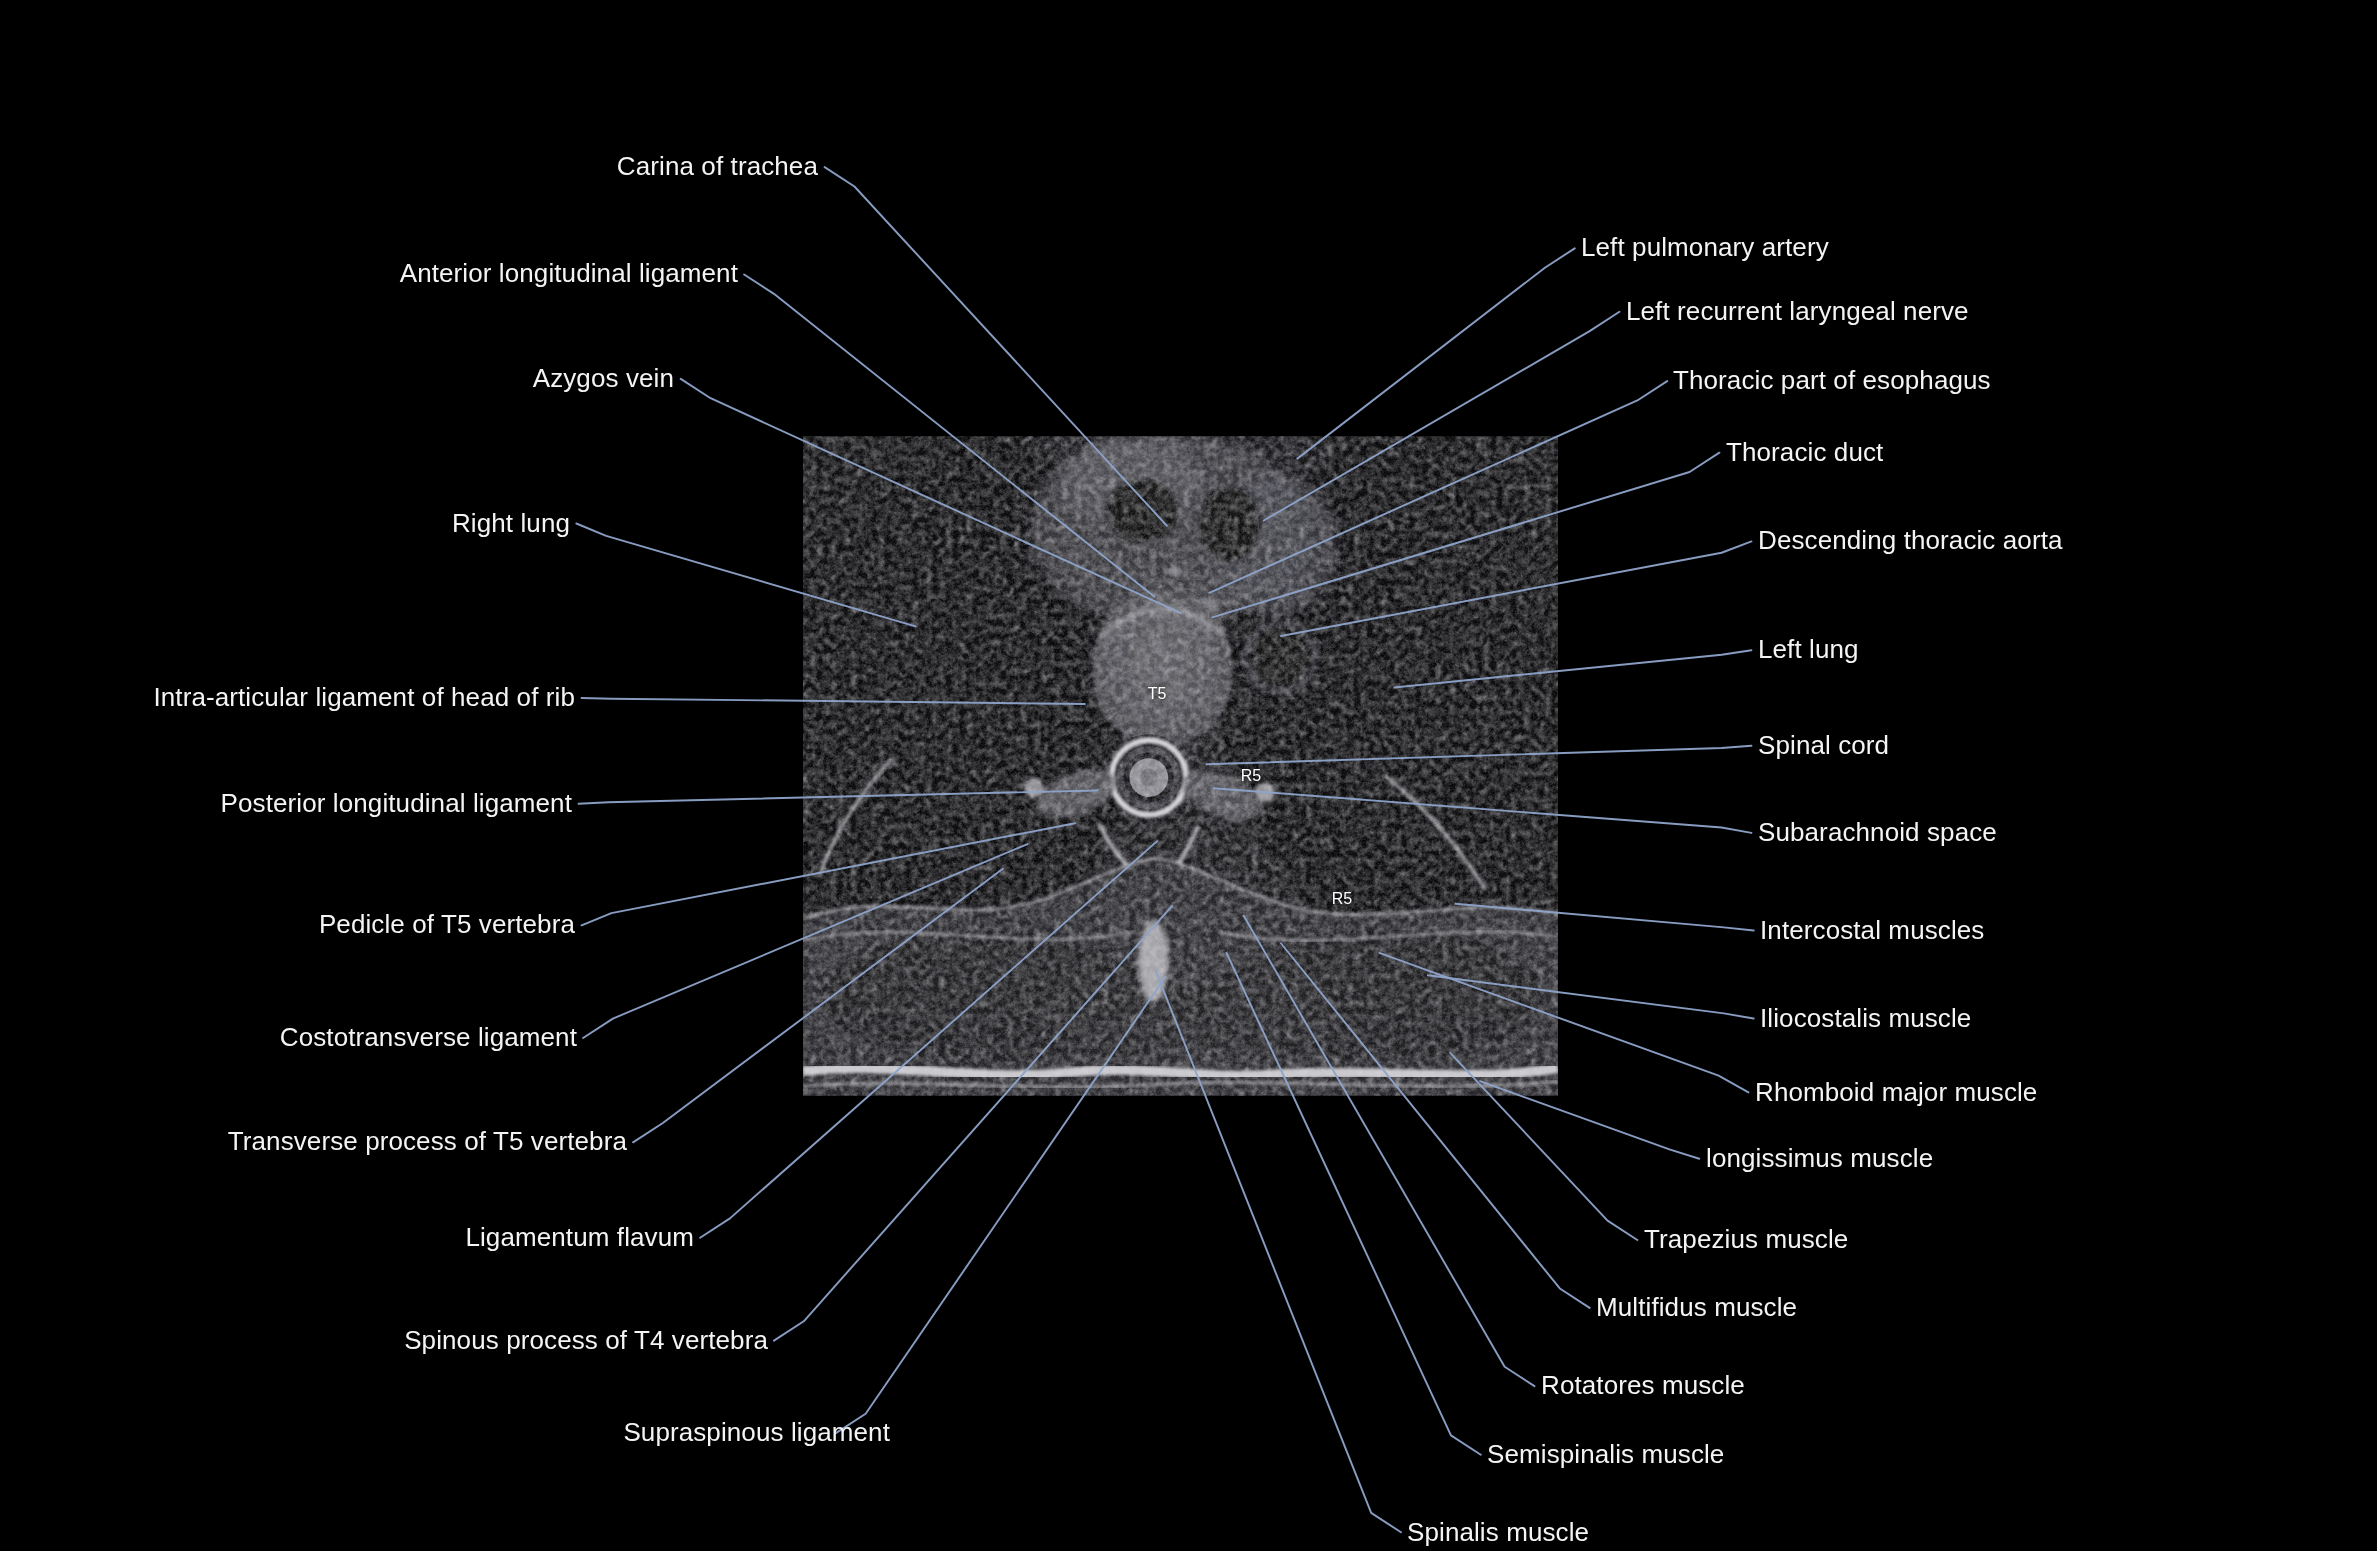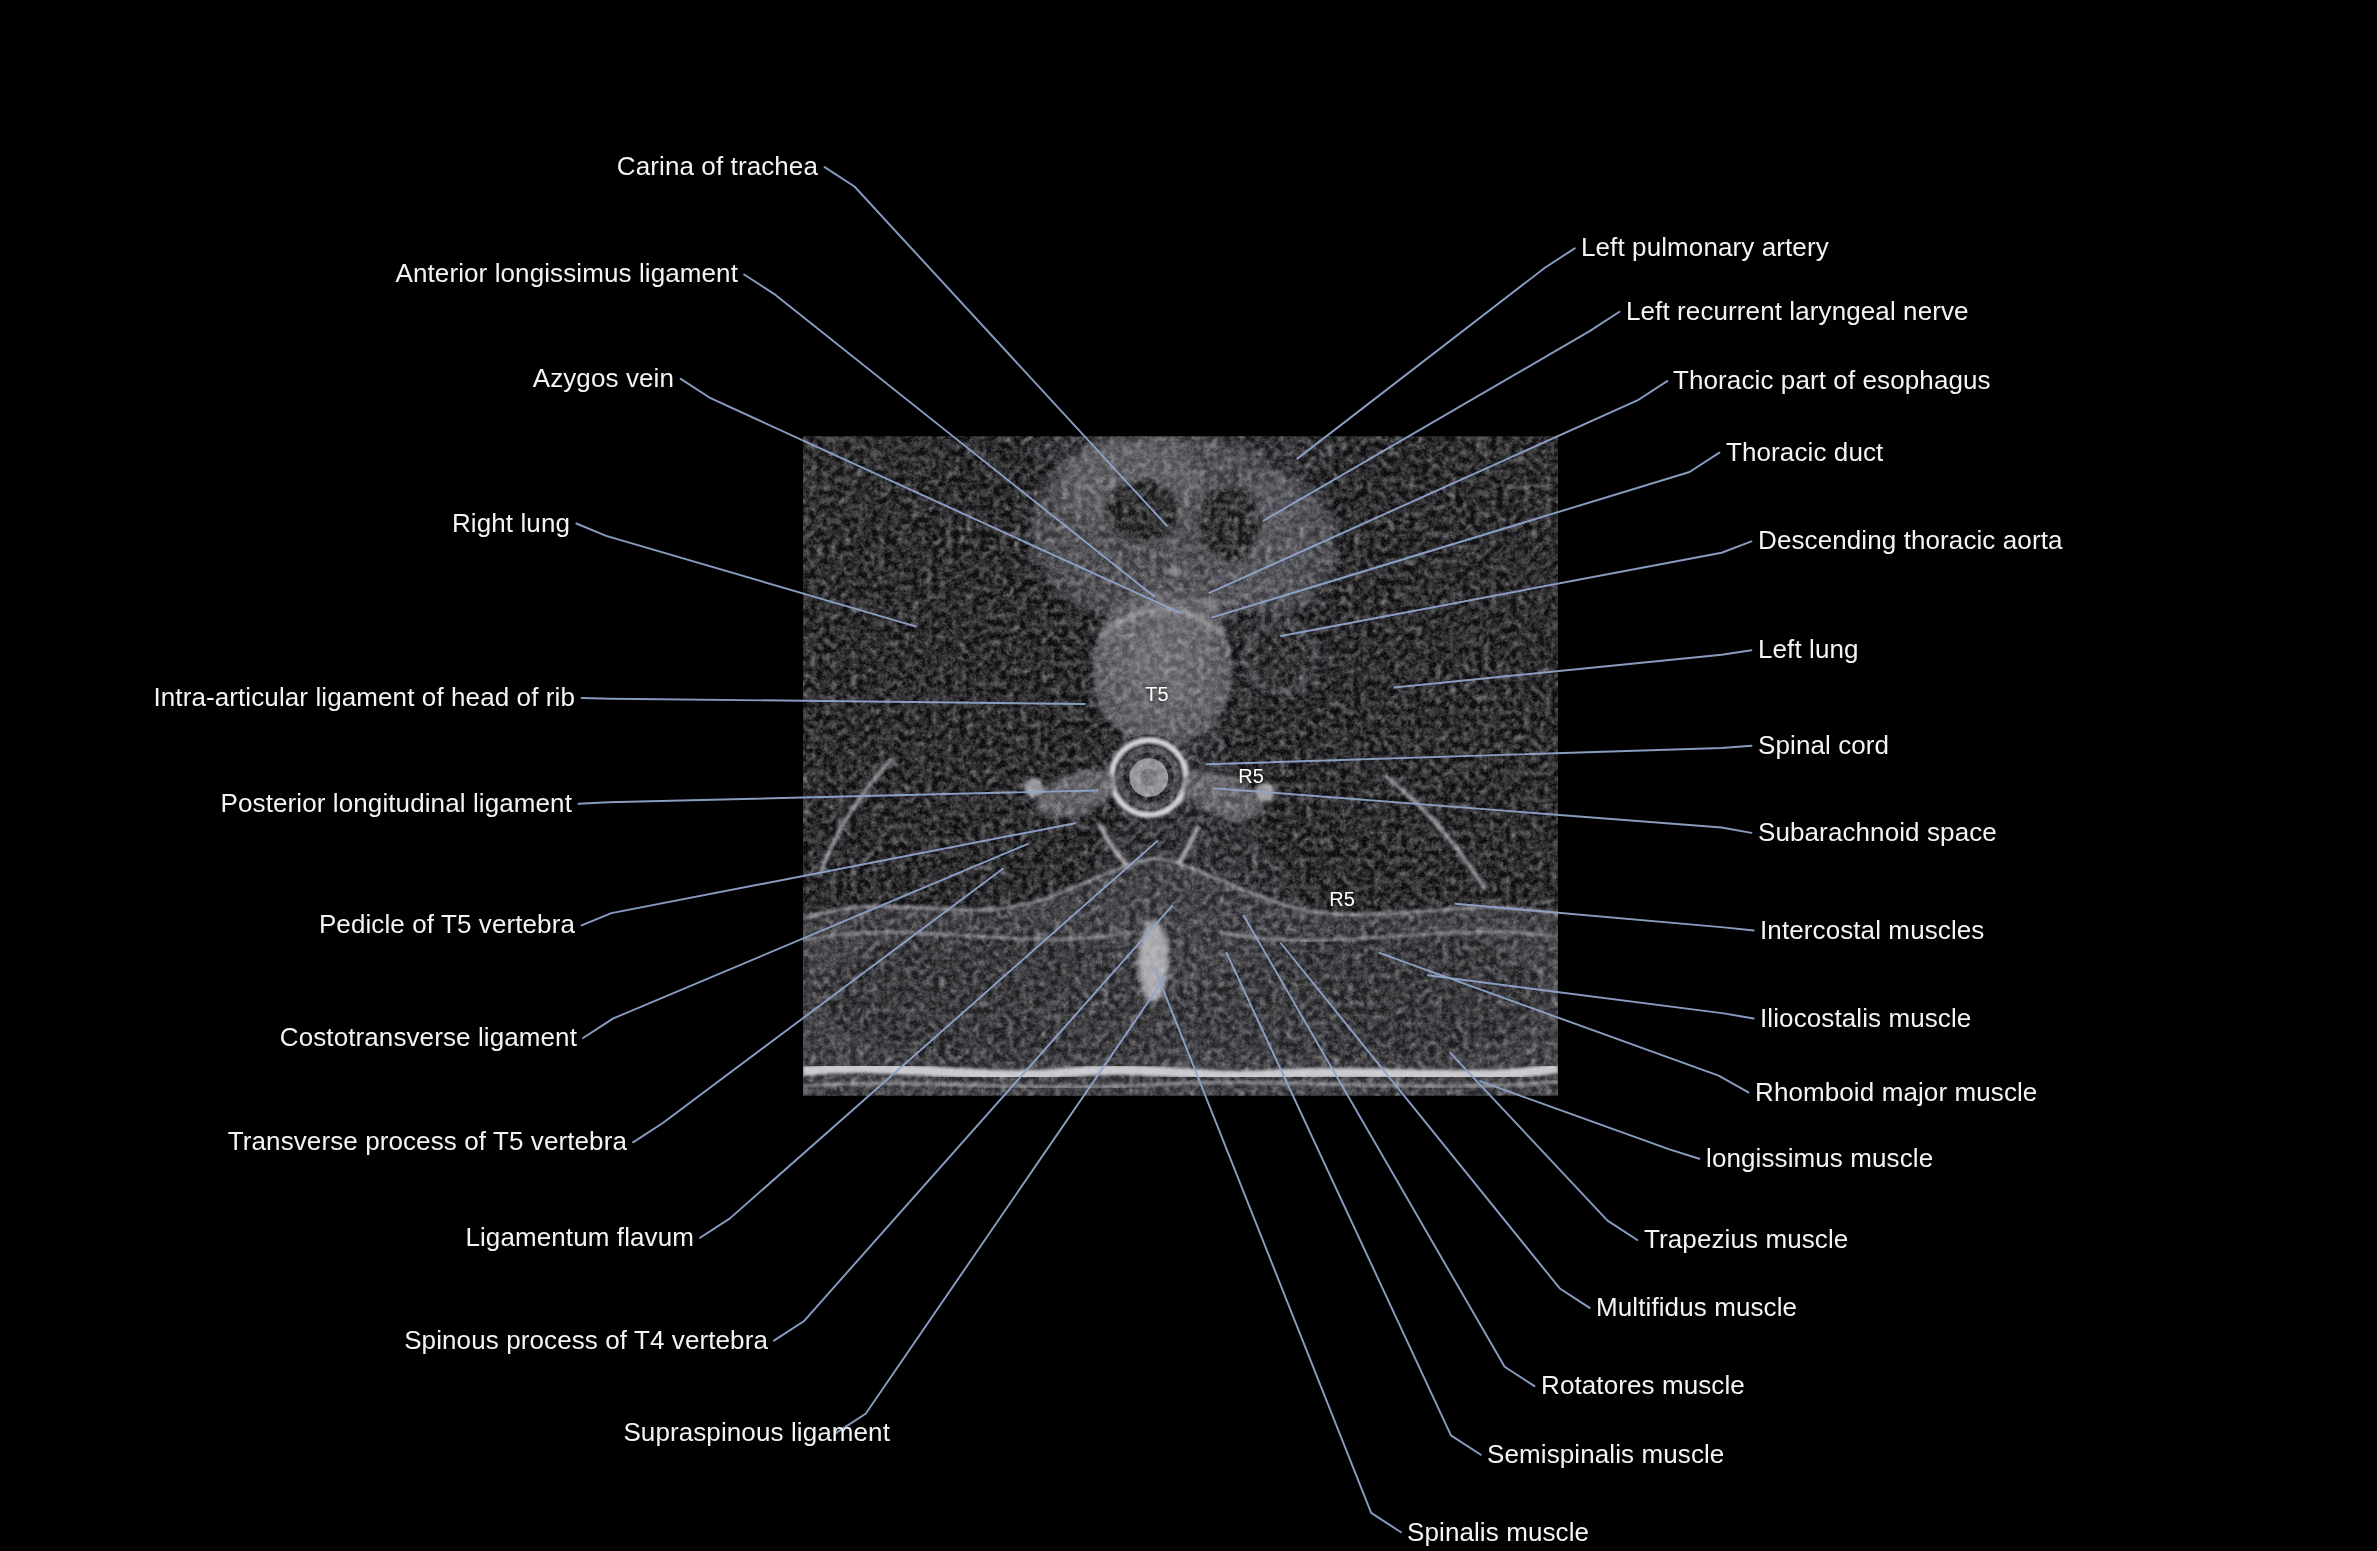--- a/index.html
+++ b/index.html
@@ -31,21 +31,21 @@
     font-size:26px;
     line-height:1.15;
     white-space:nowrap;
     letter-spacing:0.1px;
   }
   .label.left{text-align:right;}
   .marker{
     position:absolute;
     transform:translate(-50%,-50%);
     color:#ffffff;
-    font-size:20px;
+    font-size:16px;
     white-space:nowrap;
     text-shadow:0 0 4.5px rgba(0,0,0,.9);
   }
 </style>
 </head>
 <body>
 
 <div id="app">
 
   <svg id="mri-svg" viewBox="0 0 1013 885" xmlns="http://www.w3.org/2000/svg">
@@ -176,21 +176,21 @@
       <polyline points="2279,1554 2239,1541.52 1985,1450"></polyline>
       <polyline points="2196,1663 2156,1637 1945,1412"></polyline>
       <polyline points="2132,1754 2092,1728 1718,1265"></polyline>
       <polyline points="2058,1859 2018,1833 1668,1228"></polyline>
       <polyline points="1986,1951 1946,1925 1645,1278"></polyline>
       <polyline points="1879,2055 1839,2029 1550,1302"></polyline>
     </svg>
 
   <div id="labels-layer">
       <div class="label left" style="right: 1559px; top: 167px;">Carina of trachea</div>
-      <div class="label left" style="right: 1639px; top: 274px;">Anterior longissimus ligament</div>
+      <div class="label left" style="right: 1639px; top: 274px;">Anterior longitudinal ligament</div>
       <div class="label left" style="right: 1703px; top: 379px;">Azygos vein</div>
       <div class="label left" style="right: 1807px; top: 524px;">Right lung</div>
       <div class="label left" style="right: 1802px; top: 698px;">Intra-articular ligament of head of rib</div>
       <div class="label left" style="right: 1805px; top: 804px; text-align: center;">Posterior longitudinal ligament</div>
       <div class="label left" style="right: 1802px; top: 925px; text-align: right;">Pedicle of T5 vertebra</div>
       <div class="label left" style="right: 1800px; top: 1038px;">Costotransverse ligament</div>
       <div class="label left" style="right: 1750px; top: 1142px;">Transverse process of T5 vertebra</div>
       <div class="label left" style="right: 1683px; top: 1238px;">Ligamentum flavum</div>
       <div class="label left" style="right: 1609px; top: 1341px;">Spinous process of T4 vertebra</div>
       <div class="label left" style="right: 1487px; top: 1433px;">Supraspinous ligament</div>

